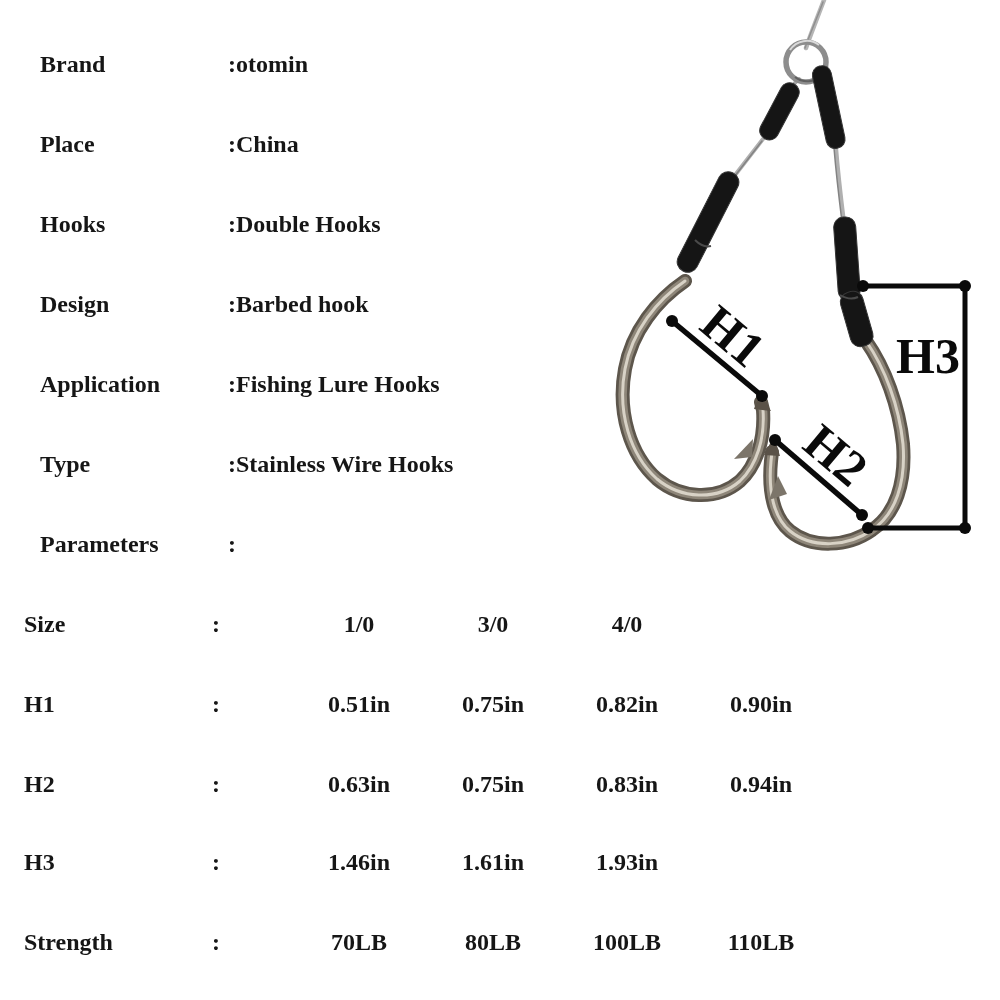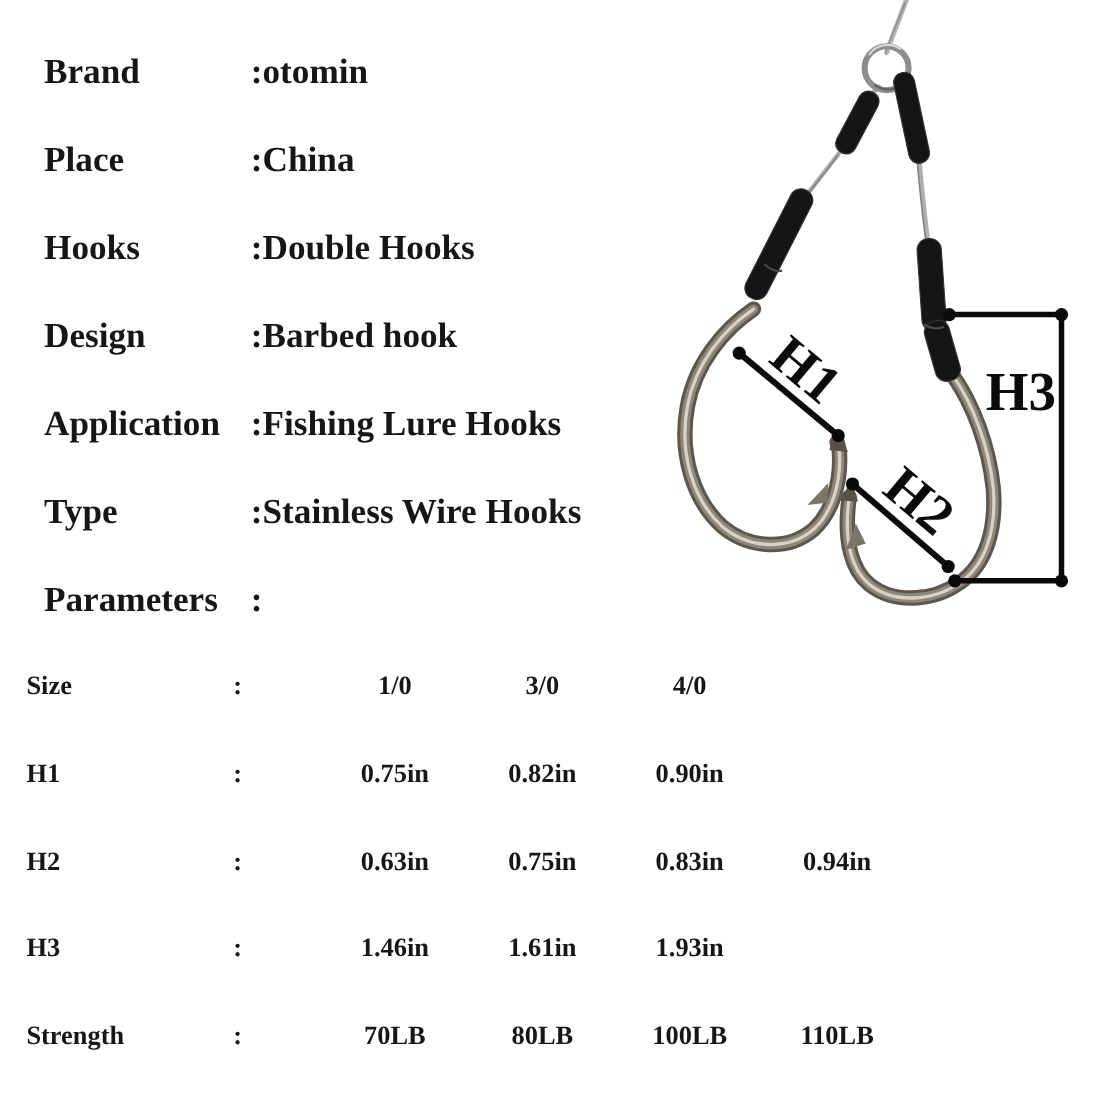--- a/index.html
+++ b/index.html
@@ -1,21 +1,21 @@
 <!DOCTYPE html>
 <html><head>
 <meta charset="utf-8">
 <style>
   html,body{margin:0;padding:0;background:#ffffff;}
   .canvas{
     position:relative;width:1000px;height:1000px;background:#ffffff;overflow:hidden;
     font-family:"Liberation Serif","DejaVu Serif",serif;color:#161616;
   }
   
-  .spec-row{position:absolute;left:40px;font-size:32px;font-weight:600;white-space:nowrap;line-height:36px;}
+  .spec-row{position:absolute;left:40px;font-size:24px;font-weight:600;white-space:nowrap;line-height:36px;}
   .spec-row .lbl{display:inline-block;width:188px;}
   
   .trow{
     position:absolute;left:24px;display:grid;
     grid-template-columns:188px 80px 134px 134px 134px 134px;
     font-size:24px;font-weight:600;line-height:36px;white-space:nowrap;
   }
   .trow .cell{text-align:center;}
   
   .photo{position:absolute;left:600px;top:0;width:400px;height:600px;}
@@ -51,20 +51,21 @@
   <div class="trow" style="top:606px">
     <span>Size</span>
     <span>:</span>
     <span class="cell">1/0</span>
     <span class="cell">3/0</span>
     <span class="cell">4/0</span>
   </div>
   <div class="trow" style="top:686px">
     <span>H1</span>
     <span>:</span>
+    <span class="cell">0.51in</span>
     <span class="cell">0.75in</span>
     <span class="cell">0.82in</span>
     <span class="cell">0.90in</span>
   </div>
   <div class="trow" style="top:766px">
     <span>H2</span>
     <span>:</span>
     <span class="cell">0.63in</span>
     <span class="cell">0.75in</span>
     <span class="cell">0.83in</span>

